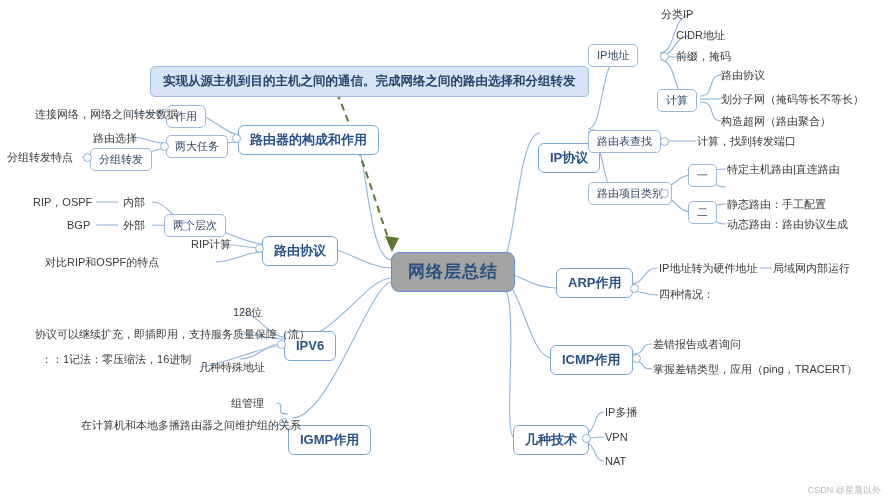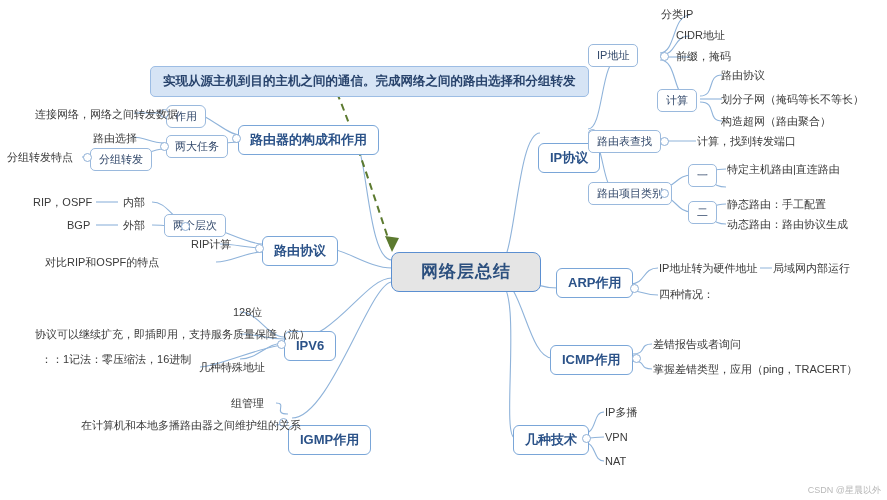--- a/index.html
+++ b/index.html
@@ -13,27 +13,27 @@
   #canvas{position:absolute;left:0;top:0;width:887px;height:500px;}
   svg.edges{position:absolute;left:0;top:0;width:887px;height:500px;pointer-events:none;}
   .node{
     position:absolute;
     box-sizing:border-box;
     white-space:nowrap;
     line-height:1.2;
   }
   
   .root{
-    background:#e5e5e5;
+    background:#a3a3a3;
     border:1.5px solid #5b8fd1;
     border-radius:8px;
     color:#2b4f7e;
     font-size:17px;
     font-weight:bold;
-    padding:9px 29px;
+    padding:9px 16px;
     letter-spacing:1px;
   }
   
   .l1{
     background:#ffffff;
     border:1px solid #7aa6d8;
     border-radius:6px;
     color:#2b5288;
     font-size:13px;
     font-weight:bold;

